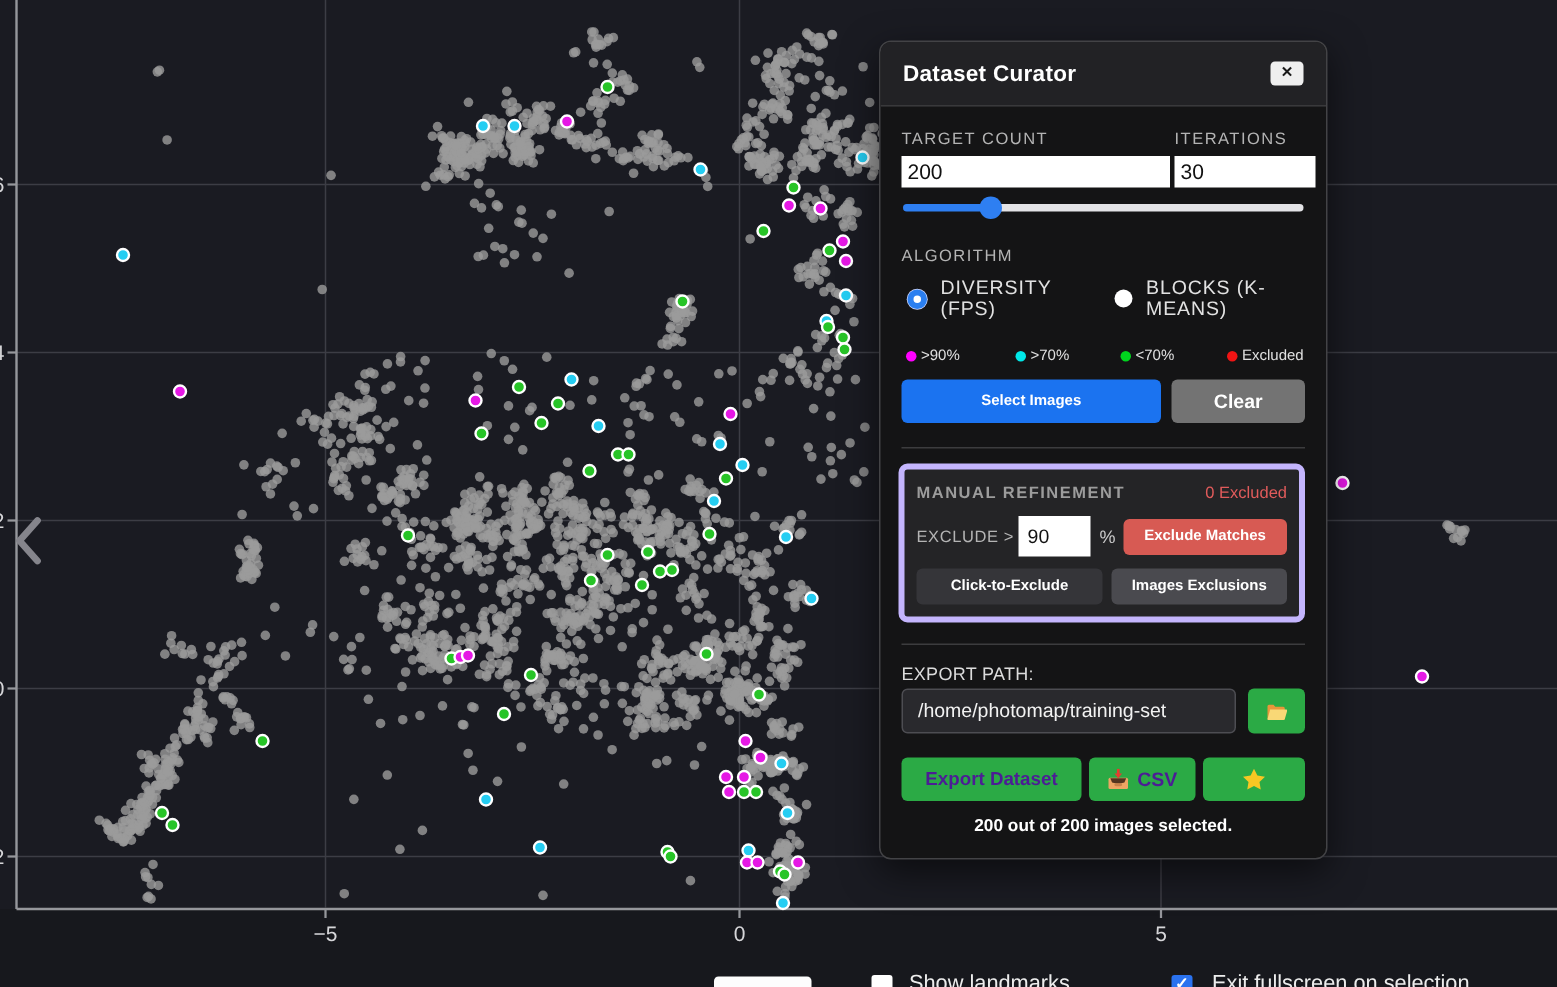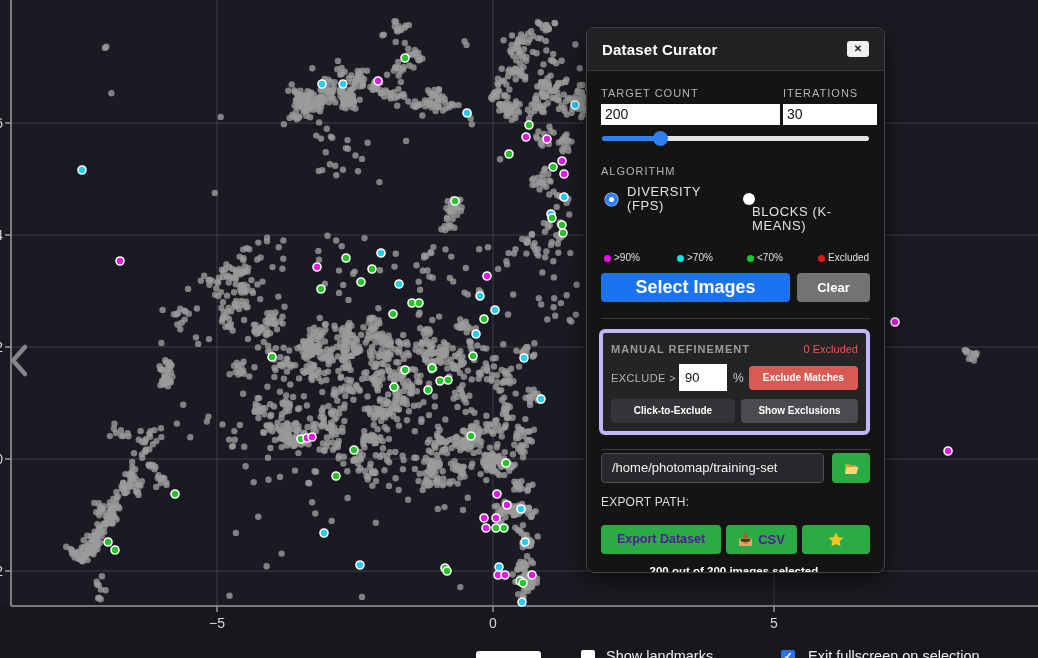--- a/index.html
+++ b/index.html
@@ -42,21 +42,21 @@
 .radio { width:13px; height:13px; border-radius:50%; flex:none; margin-top:8px; }
 .radio.on { background:#fff; border:4px solid #2b7ff0; box-shadow:0 0 0 .5px #cfd8ff; }
 .radio.off { background:#fff; width:12px; height:12px; }
 .rlab { font-size:13px; color:#e2e2e2; letter-spacing:.6px; line-height:14px; margin-left:9px; }
 
 #legend { display:flex; margin-top:19px; padding-left:3px; font-size:10px; color:#e0e0e0; align-items:center; white-space:nowrap; }
 .ldot { width:7px; height:7px; border-radius:50%; display:inline-block; margin-right:3px; vertical-align:-1px; }
 
 .btnrow { display:flex; gap:7px; margin-top:10px; }
 .btn { border-radius:4px; color:#fff; font-weight:bold; text-align:center; white-space:nowrap; }
-#bsel { width:189px; height:29px; background:#1b73f0; font-size:18px; line-height:29px; }
+#bsel { width:173px; height:29px; background:#1b73f0; font-size:10px; line-height:29px; }
 #bclear { flex:1; height:29px; background:#737373; font-size:13px; line-height:29px; }
 .hr { border-top:1px solid #3c3c3e; margin-top:16px; }
 .hr2 { border-top:1px solid #3c3c3e; margin-top:14px; }
 
 #mbox { margin-top:10px; margin-left:-2px; background:#242426; border:4px solid #c4b5fd; border-radius:6px; padding:10px 8px 15px; height:106px; }
 #mbox .top { display:flex; justify-content:space-between; align-items:center; }
 #mbox .top .t { font-size:11px; font-weight:bold; color:#9c9c9c; letter-spacing:1px; }
 #mbox .top .r { font-size:11px; color:#e05b5b; }
 #mrow1 { display:flex; align-items:center; margin-top:9px; }
 #mrow1 .lbl { letter-spacing:.4px; white-space:nowrap; }
@@ -2868,21 +2868,21 @@
         <div id="strack"></div>
         <div id="sthumb"></div>
       </div>
   <div id="alg">
     <div class="lbl">ALGORITHM</div>
     <div class="radios">
       <div style="display:flex;width:138px;">
             <div class="radio on"></div>
             <div class="rlab">DIVERSITY<br>(FPS)</div>
           </div>
-      <div style="display:flex;flex-direction:column;">
+      <div style="display:flex;">
             <div class="radio off"></div>
             <div class="rlab">BLOCKS (K-<br>MEANS)</div>
           </div>
     </div>
   </div>
   <div id="legend">
     <span style="width:73px;"><span class="ldot" style="background:#ff00ff;"></span>&gt;90%</span>
     <span style="width:70px;"><span class="ldot" style="background:#00e8e8;"></span>&gt;70%</span>
     <span style="width:71px;"><span class="ldot" style="background:#00d41e;"></span>&lt;70%</span>
     <span><span class="ldot" style="background:#f01414;"></span>Excluded</span>
@@ -2898,34 +2898,34 @@
           <span class="r">0 Excluded</span>
         </div>
     <div id="mrow1">
           <span class="lbl">EXCLUDE &gt;</span>
           <div id="exin">90</div>
           <span id="pct">%</span>
           <div class="btn" id="bexm">Exclude Matches</div>
         </div>
     <div id="mrow2">
           <div class="btn" id="bcte">Click-to-Exclude</div>
-          <div class="btn" id="bcex">Show Exclusions</div>
+          <div class="btn" id="bcex">Images Exclusions</div>
         </div>
   </div>
   <div class="hr2"></div>
+  <div id="explbl">EXPORT PATH:</div>
   <div id="exprow">
     <div id="expin">/home/photomap/training-set</div>
     <div id="bfold">
           <svg width="14" height="13" viewBox="0 0 14 13">
             <path d="M1 2.8 Q1 1.8 2 1.8 L5 1.8 L6.2 3.2 L11.5 3.2 Q12.5 3.2 12.5 4.2 L12.5 11 Q12.5 12 11.5 12 L2 12 Q1 12 1 11 Z" fill="#e8963a"></path>
             <path d="M2.6 5 L13.6 5 Q14.4 5 14.1 5.9 L12.6 11.2 Q12.4 12 11.5 12 L1.6 12 Q0.8 12 1.05 11.2 L2.6 5.6 Z" fill="#f9d876"></path>
           </svg>
         </div>
   </div>
-  <div id="explbl">EXPORT PATH:</div>
   <div id="exbtns">
     <div class="gbtn" id="bexp">Export Dataset</div>
     <div class="gbtn" id="bcsv">
           <svg width="15" height="15" viewBox="0 0 15 15">
             <path d="M1 7.5 Q1 6.5 2 6.5 L13 6.5 Q14 6.5 14 7.5 L14 13 Q14 14 13 14 L2 14 Q1 14 1 13 Z" fill="#eda563"></path>
             <path d="M2.2 6.8 L12.8 6.8 L11.6 9.6 Q7.5 11 3.4 9.6 Z" fill="#53341f"></path>
             <ellipse cx="7.5" cy="11.2" rx="2.6" ry="1" fill="#c9824a"></ellipse>
             <rect x="6.6" y="0.6" width="1.8" height="3.4" fill="#e63c2f"></rect>
             <path d="M5 3.6 L10 3.6 L7.5 6.8 Z" fill="#e63c2f"></path>
           </svg>

